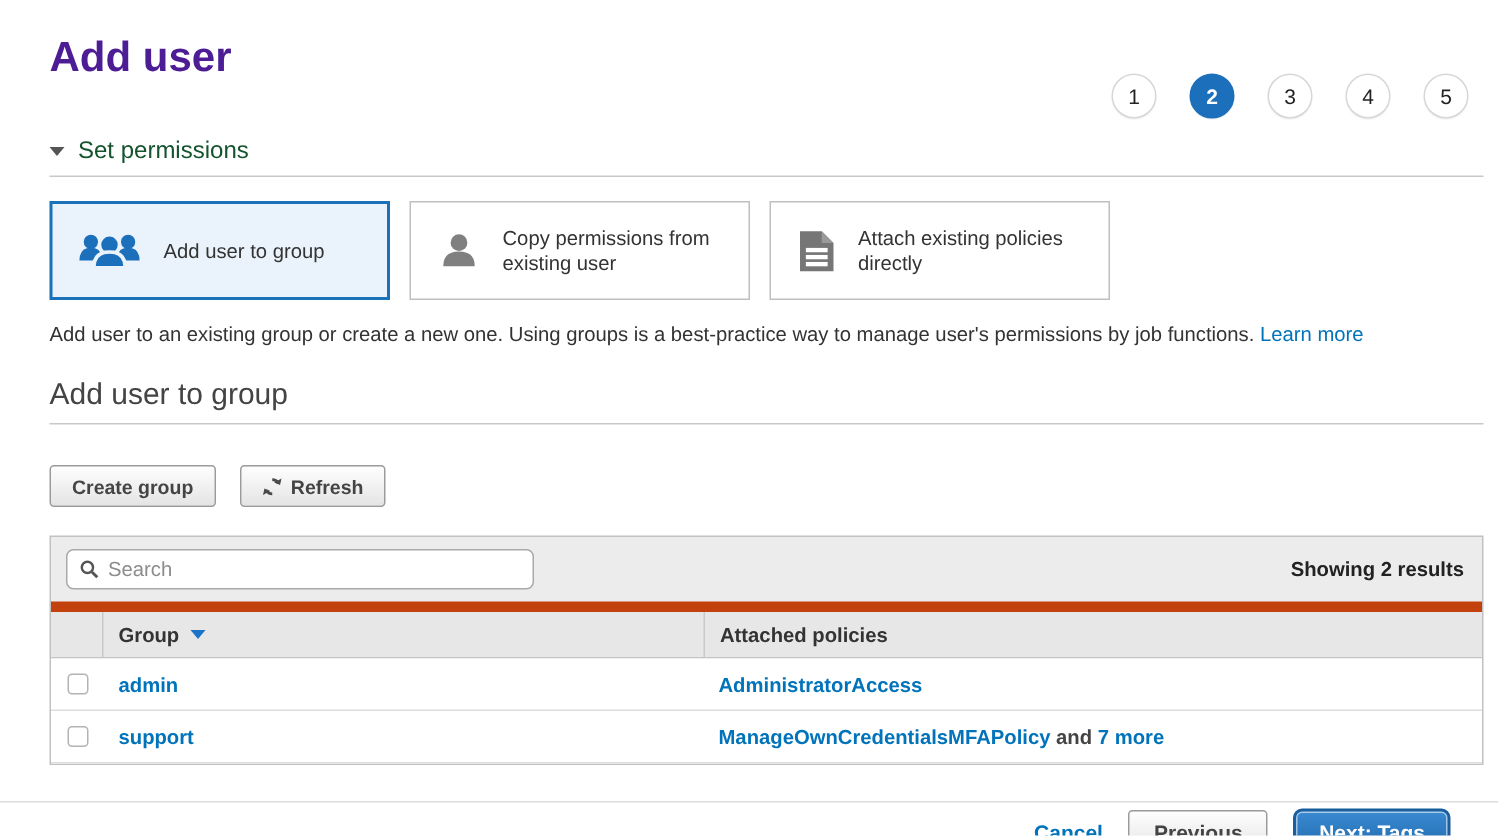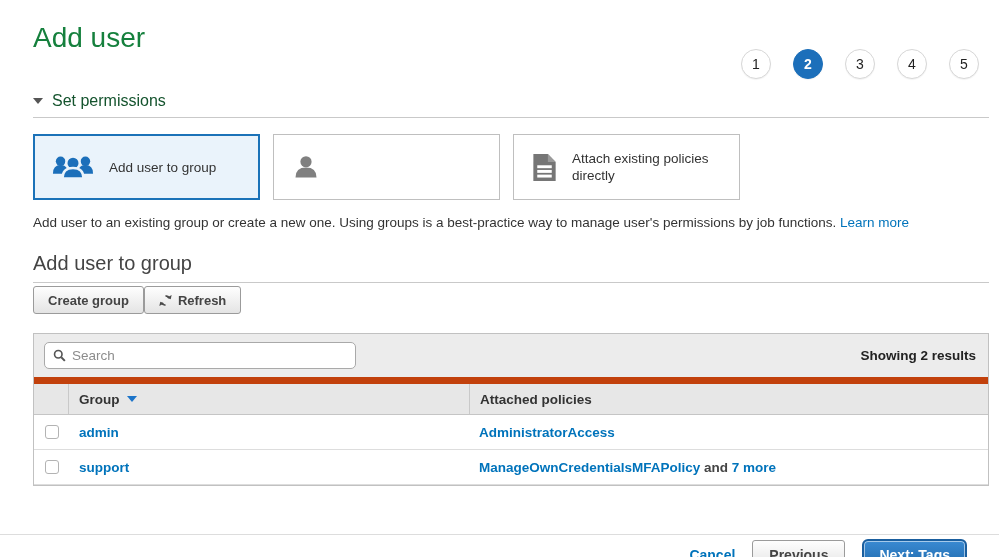--- a/index.html
+++ b/index.html
@@ -1,21 +1,21 @@
 <!DOCTYPE html>
 <html><head>
 <meta charset="utf-8">
 <style>
   * { margin:0; padding:0; box-sizing:border-box; }
   html,body { width:999px; height:557px; background:#fff; overflow:hidden; }
   body { font-family:"Liberation Sans","DejaVu Sans",sans-serif; color:#333; }
   .page { position:relative; width:999px; height:557px; padding:0 10px 0 33px; }
 
   
-  .page-title { margin-top:22px; font-size:28px; line-height:32px; font-weight:normal; color:#15803d; }
+  .page-title { margin-top:22px; font-size:28px; line-height:32px; font-weight:bold; color:#4c1d95; }
   .steps { position:absolute; top:27px; right:20px; display:flex; gap:22px; }
   .step { width:30px; height:30px; border-radius:50%; border:1px solid #d7d7d7; background:#fff;
           font-size:14px; color:#222; text-align:center; line-height:28px;
           box-shadow:0 1px 1px rgba(0,0,0,0.05); cursor:default; }
   .step.active { background:#1c6fba; border-color:#1c6fba; color:#fff; font-weight:bold; }
 
   
   .section-head { margin-top:38px; font-size:16px; color:#14532d; display:flex; align-items:center; gap:9px; cursor:pointer; }
   .caret-down { width:0; height:0; border-left:5px solid transparent; border-right:5px solid transparent; border-top:6px solid #555; display:inline-block; }
   .rule { border:none; border-top:1px solid #c9c9c9; margin:7px 0 0 0; }
@@ -27,21 +27,21 @@
   .card.selected { border:2px solid #1b72b8; background:#eaf3fb; padding-left:17px; }
   .card-label { font-size:13.5px; line-height:17px; color:#333; max-width:150px; }
   .card-icon { flex:none; display:flex; align-items:center; }
 
   
   .desc { margin-top:15px; font-size:13.5px; color:#333; }
   a.link { color:#0073bb; text-decoration:none; cursor:pointer; }
 
   
   .h2 { margin-top:22px; font-size:20px; font-weight:normal; color:#444; }
-  .toolbar { margin-top:3px; display:flex; gap:0; }
+  .toolbar { margin-top:27px; display:flex; gap:16px; }
   .btn { display:inline-flex; align-items:center; gap:6px; height:28px; padding:0 14px;
          font-size:13px; font-weight:bold; color:#444; background:linear-gradient(#fefefe,#e4e4e4);
          border:1px solid #9b9b9b; border-radius:3px; cursor:pointer; }
 
   
   .panel { margin-top:19px; border:1px solid #c1c1c1; background:#fff; }
   .search-bar { background:#ececec; height:43px; display:flex; align-items:center; justify-content:space-between; padding:0 10px; }
   .search-box { width:312px; height:27px; background:#fff; border:1px solid #a9a9a9; border-radius:5px;
                 display:flex; align-items:center; padding:0 8px; gap:6px; }
   .search-box input { border:none; outline:none; flex:1; font-size:13.5px; font-family:inherit; color:#333; background:transparent; }
@@ -110,20 +110,21 @@
     </div>
     <div class="card">
       <span class="card-icon">
         <svg width="28" height="28" viewBox="0 0 24 24">
           <g fill="#808080">
             <circle cx="12" cy="7.5" r="4.8"></circle>
             <path d="M3 21 q0 -8.5 9 -8.5 q9 0 9 8.5 z"></path>
           </g>
         </svg>
       </span>
+      <span class="card-label">Copy permissions from existing user</span>
     </div>
     <div class="card">
       <span class="card-icon">
         <svg width="25" height="29" viewBox="0 0 22 26">
           <path d="M1 1 h13 l7 7 v17 h-20 z" fill="#767676"></path>
           <path d="M14 1 l7 7 h-7 z" fill="#9a9a9a"></path>
           <rect x="4.5" y="11" width="13" height="2.6" fill="#fff"></rect>
           <rect x="4.5" y="15.2" width="13" height="2.6" fill="#fff"></rect>
           <rect x="4.5" y="19.4" width="13" height="2.6" fill="#fff"></rect>
         </svg>

